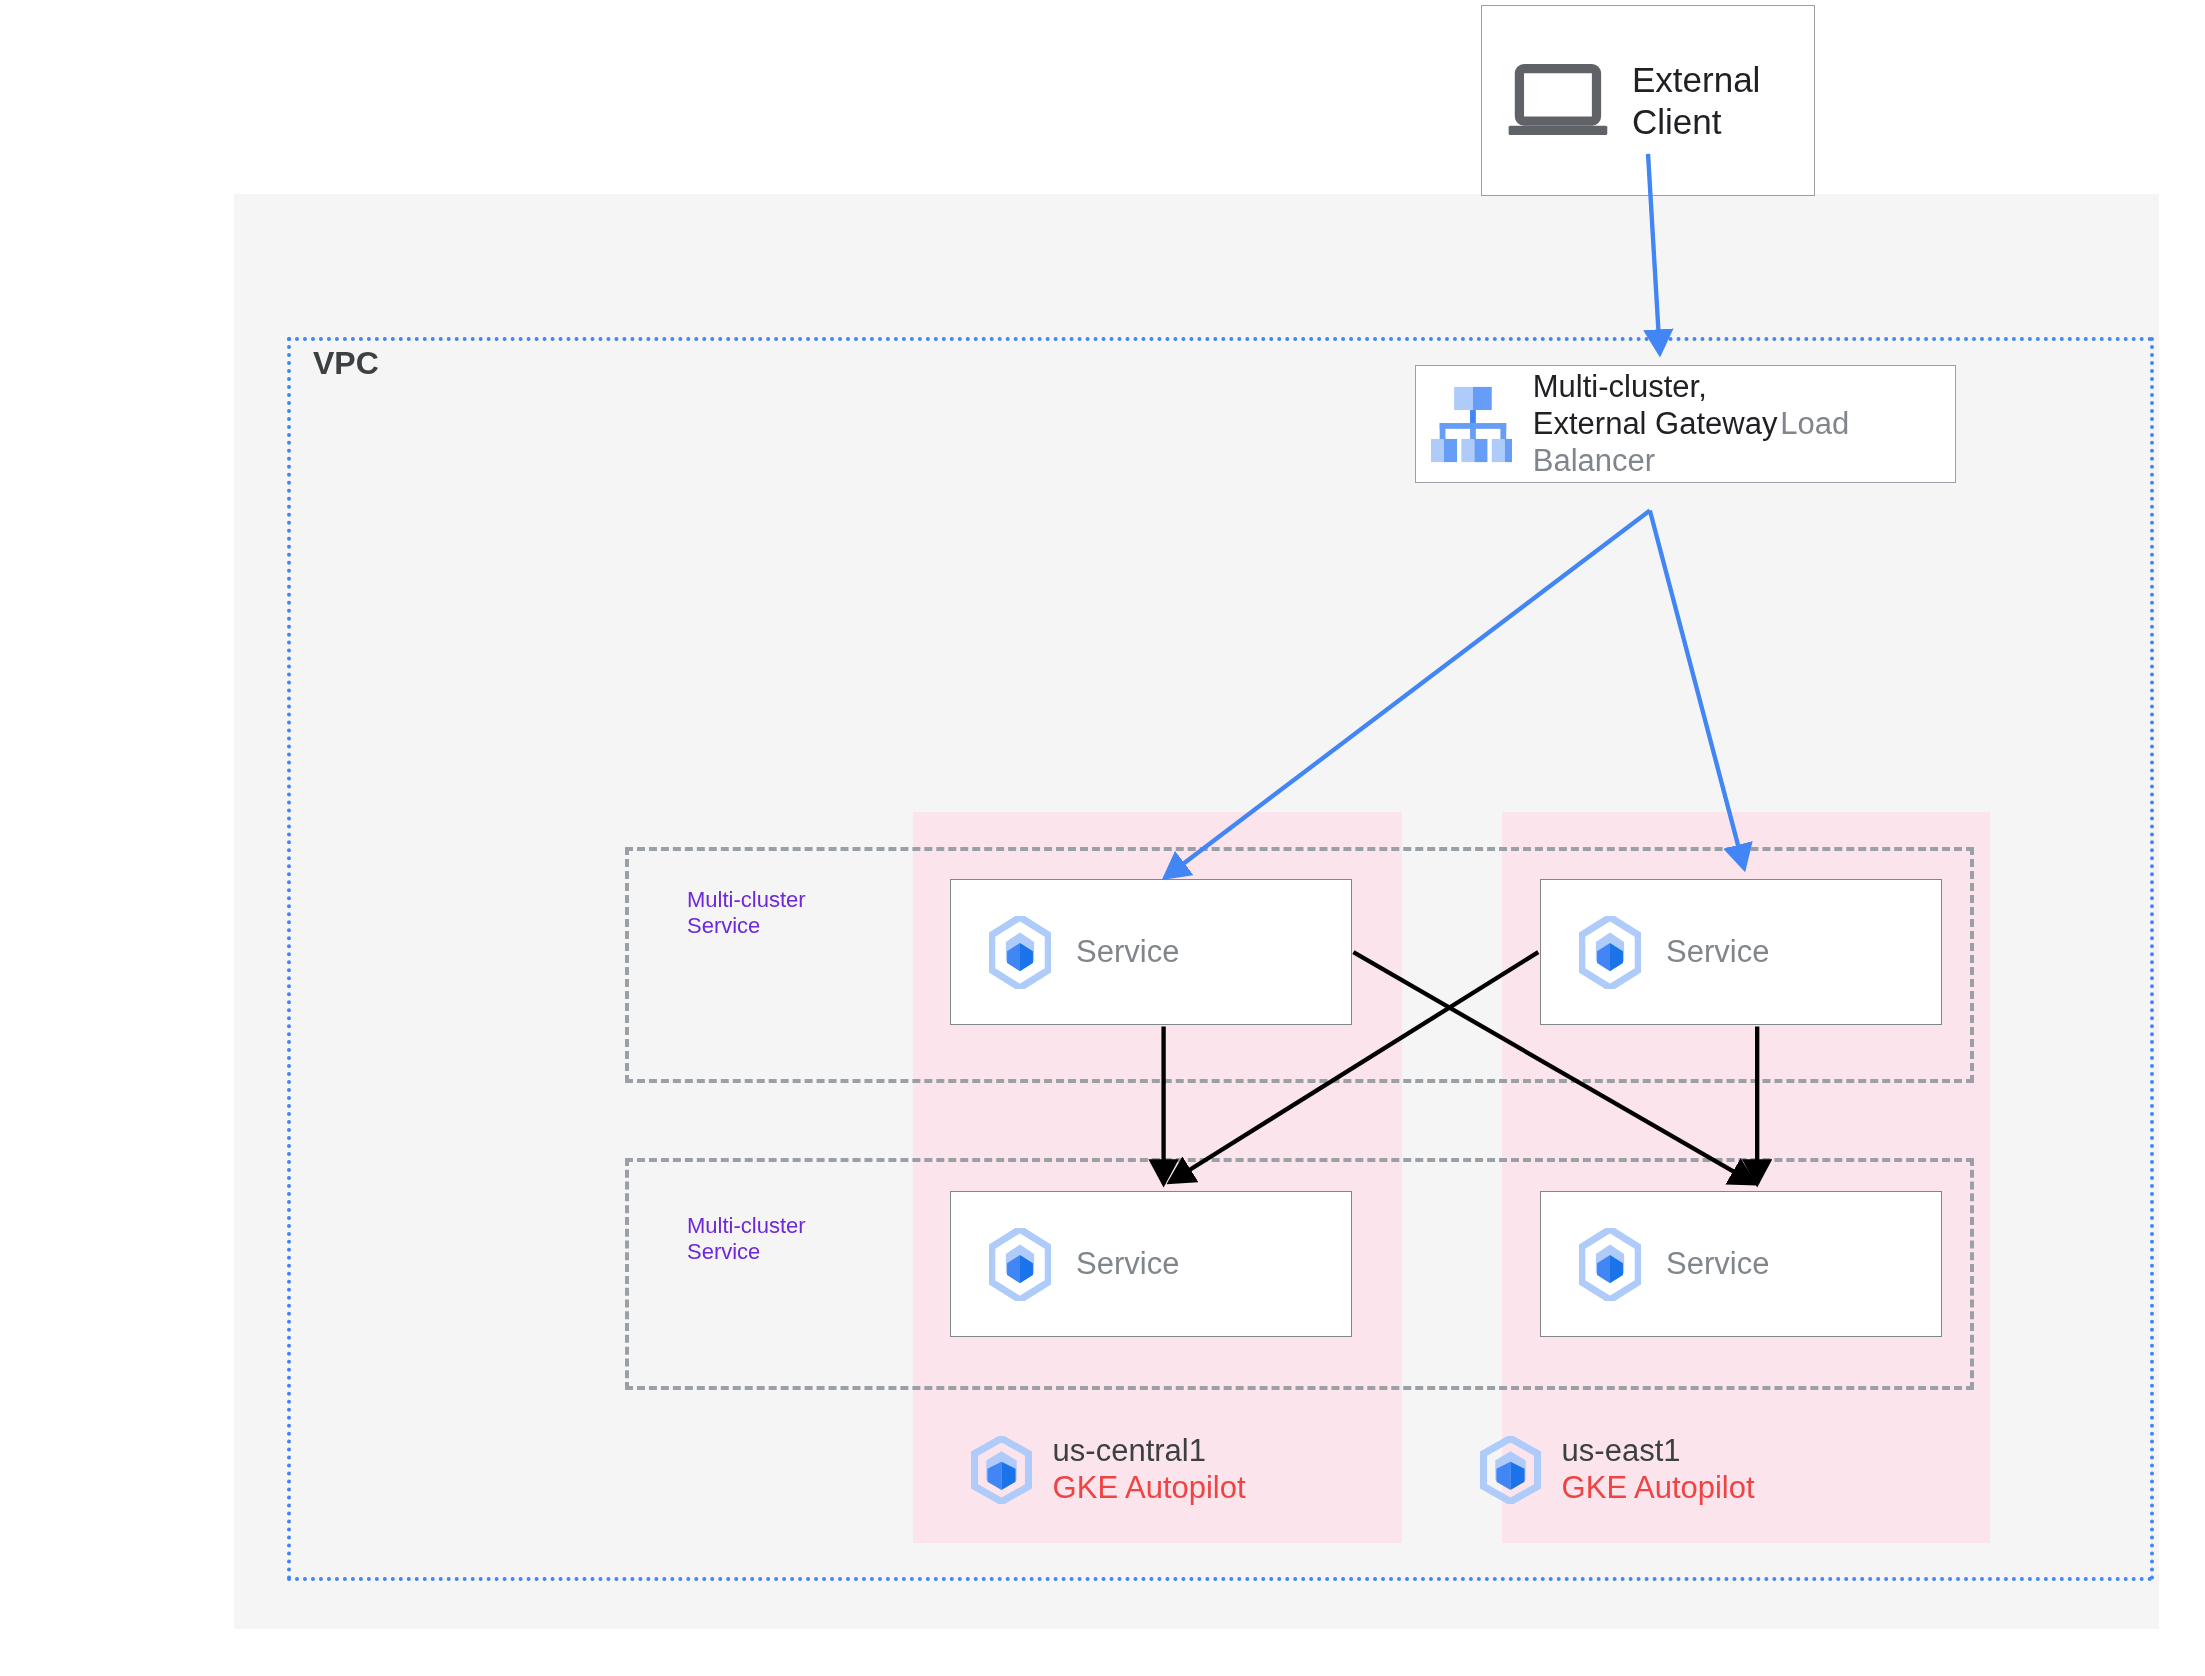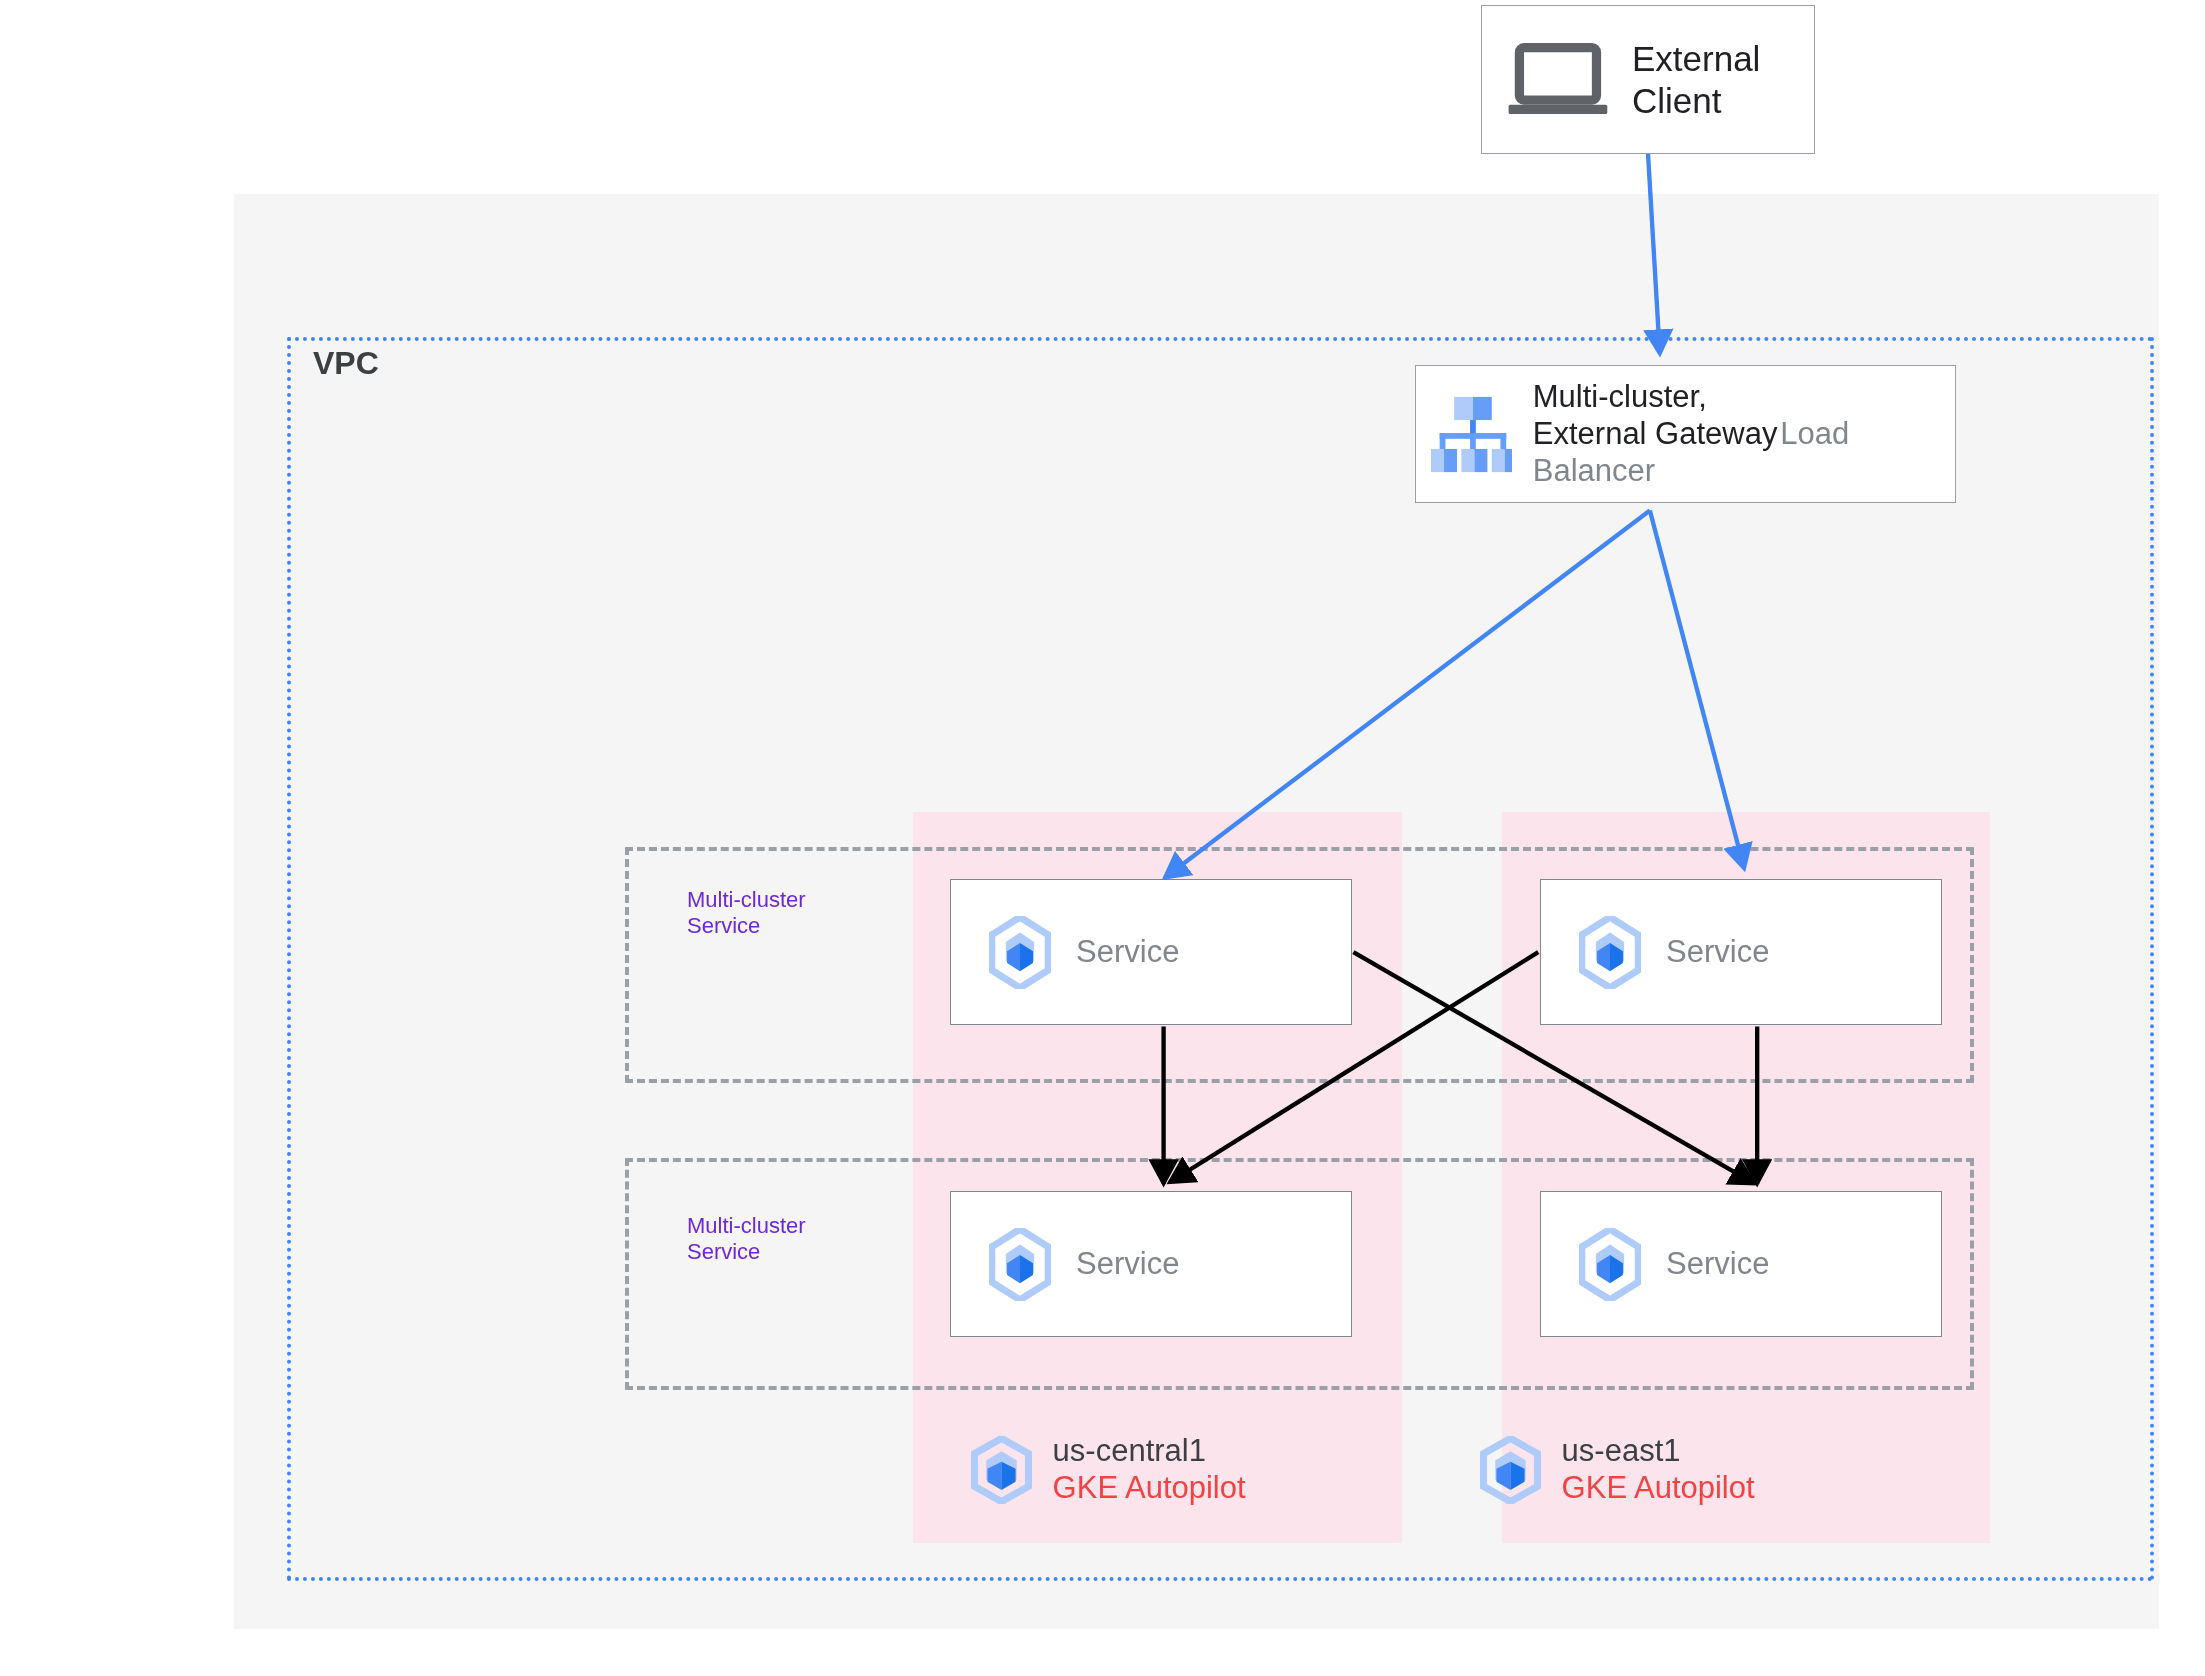--- a/index.html
+++ b/index.html
@@ -18,21 +18,21 @@
     position: absolute;
     left: 0; top: 0;
     width: 2205px;
     height: 1676px;
   }
 
   
   .ext-client {
     position: absolute;
     left: 1481px; top: 5px;
-    width: 334px; height: 149px;
+    width: 334px; height: 191px;
     background: #ffffff;
     border: 1.9px solid #9aa0a6;
     box-sizing: border-box;
     display: flex;
     align-items: center;
     padding-left: 25px;
   }
   .ext-client .laptop-icon { width: 105px; height: 74px; flex: 0 0 auto; }
   .ext-client .ext-label {
     margin-left: 20px;
@@ -78,21 +78,21 @@
     left: 313px; top: 345px;
     font-size: 32px;
     font-weight: bold;
     color: #3c4043;
   }
 
   
   .gw-box {
     position: absolute;
     left: 1415px; top: 365px;
-    width: 541px; height: 138px;
+    width: 541px; height: 118px;
     background: #ffffff;
     border: 1.9px solid #9aa0a6;
     box-sizing: border-box;
     display: flex;
     align-items: center;
     padding-left: 12.4px;
   }
   .gw-box .lb-icon { width: 87px; height: 81px; flex: 0 0 auto; }
   .gw-box .gw-text { margin-left: 17.4px; }
   .gw-box .gw-title {

